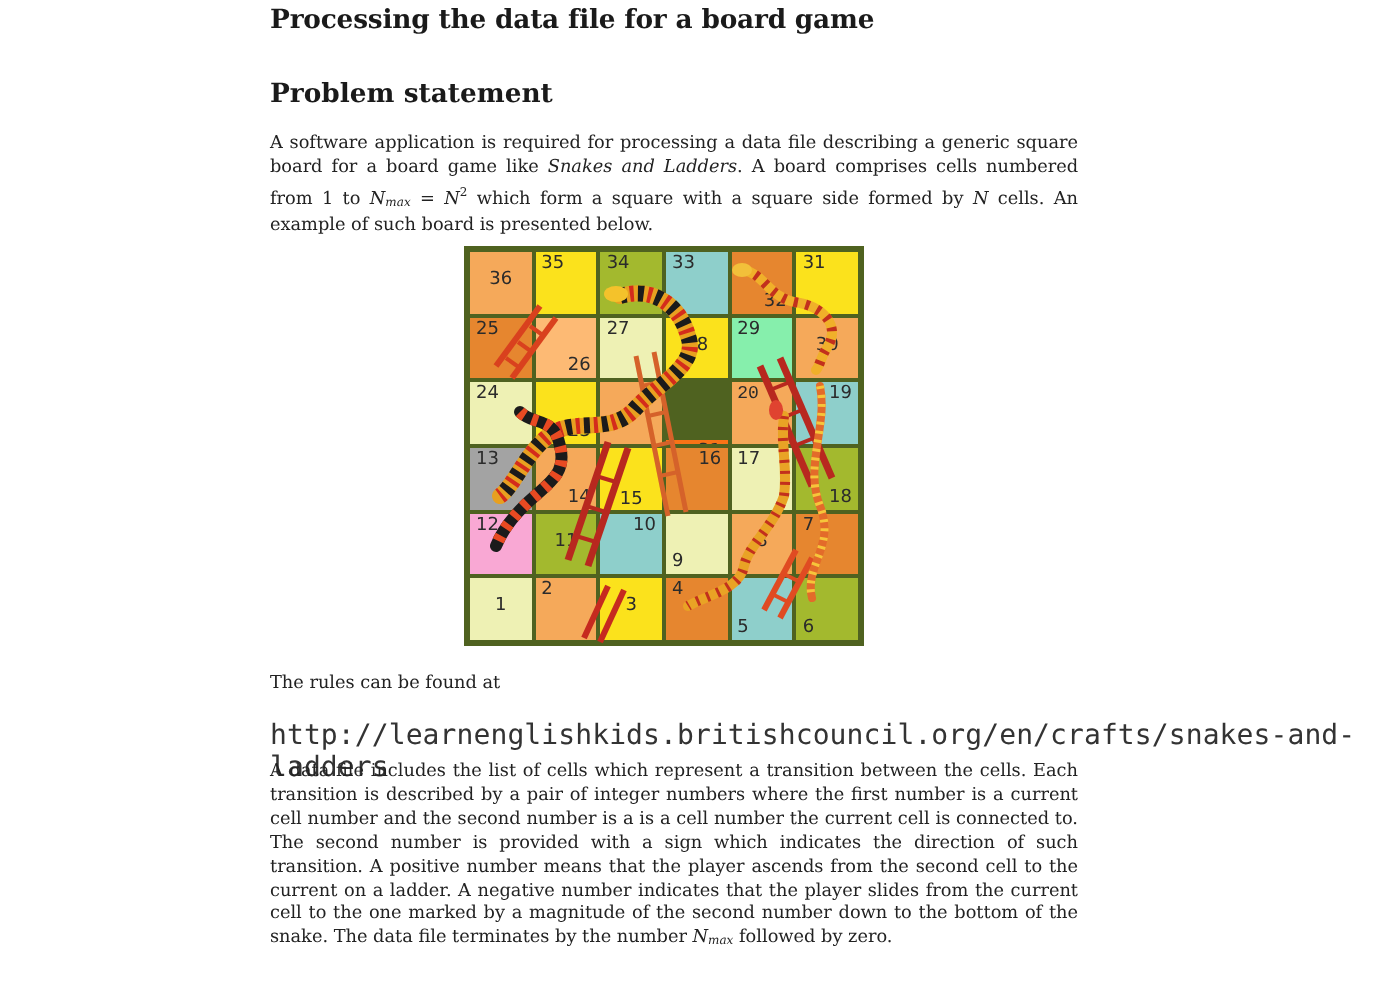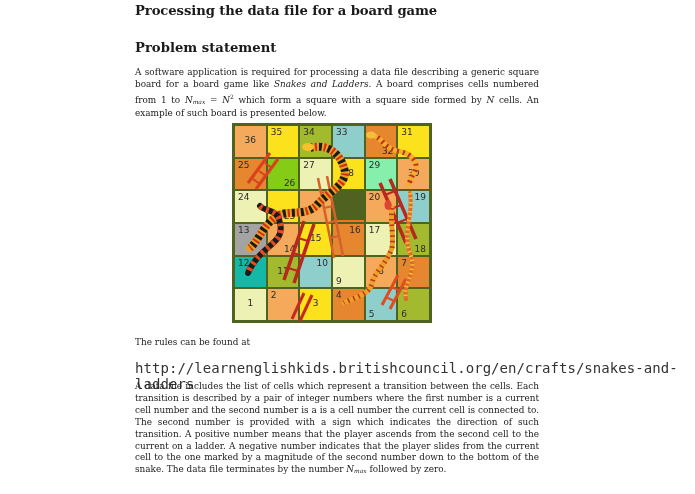--- a/index.html
+++ b/index.html
@@ -54,21 +54,21 @@
       </div>
       <div class="cell" style="background: rgb(230, 134, 47);">
         <span class="num" style="right: 3px; bottom: 1px;">32</span>
       </div>
       <div class="cell" style="background: rgb(251, 226, 28);">
         <span class="num" style="left: 3px; top: 1px;">31</span>
       </div>
       <div class="cell" style="background: rgb(230, 134, 47);">
         <span class="num" style="left: 3px; top: 1px;">25</span>
       </div>
-      <div class="cell" style="background: #84cc16;">
+      <div class="cell" style="background: #fdba74;">
         <span class="num" style="right: 3px; bottom: 1px;">26</span>
       </div>
       <div class="cell" style="background: rgb(238, 241, 180);">
         <span class="num" style="left: 3px; top: 1px;">27</span>
       </div>
       <div class="cell" style="background: rgb(251, 226, 28);">
         <span class="num" style="left: 0px; right: 0px; top: 9px; text-align: center;">28</span>
       </div>
       <div class="cell" style="background: #86efac;">
         <span class="num" style="left: 3px; top: 1px;">29</span>
@@ -81,45 +81,45 @@
       </div>
       <div class="cell" style="background: rgb(251, 226, 28);">
         <span class="num" style="right: 3px; bottom: 1px;">23</span>
       </div>
       <div class="cell" style="background: rgb(245, 169, 90);">
         <span class="num" style="left: 3px; top: 1px; margin-top: 43px;">22</span>
       </div>
       <div class="cell" style="background: #f97316; margin-top: 29px;">
         <span class="num" style="right: 3px; top: 1px;">21</span>
       </div>
-      <div class="cell" style="background: rgb(245, 169, 90);">
+      <div class="cell" style="background: rgb(245, 169, 90); font-family: Liberation Mono, monospace;">
         <span class="num" style="left: 3px; top: 1px;">20</span>
       </div>
       <div class="cell" style="background: rgb(142, 207, 203);">
         <span class="num" style="right: 3px; top: 1px;">19</span>
       </div>
       <div class="cell" style="background: #a3a3a3;">
         <span class="num" style="left: 3px; top: 1px;">13</span>
       </div>
       <div class="cell" style="background: rgb(245, 169, 90);">
         <span class="num" style="right: 3px; bottom: 1px;">14</span>
       </div>
       <div class="cell" style="background: rgb(251, 226, 28);">
-        <span class="num" style="left: 0px; right: 0px; top: 9px; text-align: center;">15</span>
+        <span class="num" style="left: 0px; right: 0px; top: 21px; text-align: center;">15</span>
       </div>
       <div class="cell" style="background: rgb(230, 134, 47);">
         <span class="num" style="right: 3px; top: 1px; text-align: center;">16</span>
       </div>
       <div class="cell" style="background: rgb(238, 241, 180);">
         <span class="num" style="left: 3px; top: 1px;">17</span>
       </div>
       <div class="cell" style="background: rgb(163, 185, 46);">
         <span class="num" style="right: 3px; bottom: 1px;">18</span>
       </div>
-      <div class="cell" style="background: #14b8a6; text-align: center;">
+      <div class="cell" style="background: #f9a8d4; text-align: center;">
         <span class="num" style="left: 3px; top: 1px;">12</span>
       </div>
       <div class="cell" style="background: rgb(163, 185, 46);">
         <span class="num" style="left: 0px; right: 0px; top: 9px; text-align: center;">11</span>
       </div>
       <div class="cell" style="background: rgb(142, 207, 203);">
         <span class="num" style="right: 3px; top: 1px;">10</span>
       </div>
       <div class="cell" style="background: rgb(238, 241, 180);">
         <span class="num" style="left: 3px; bottom: 1px;">9</span>

